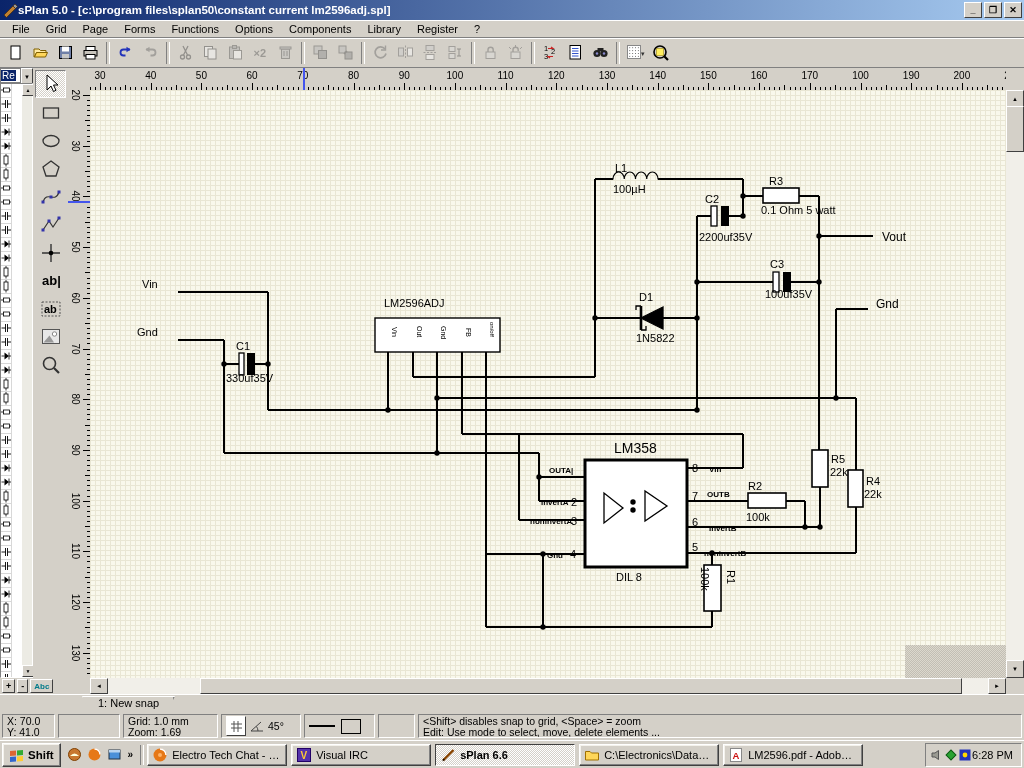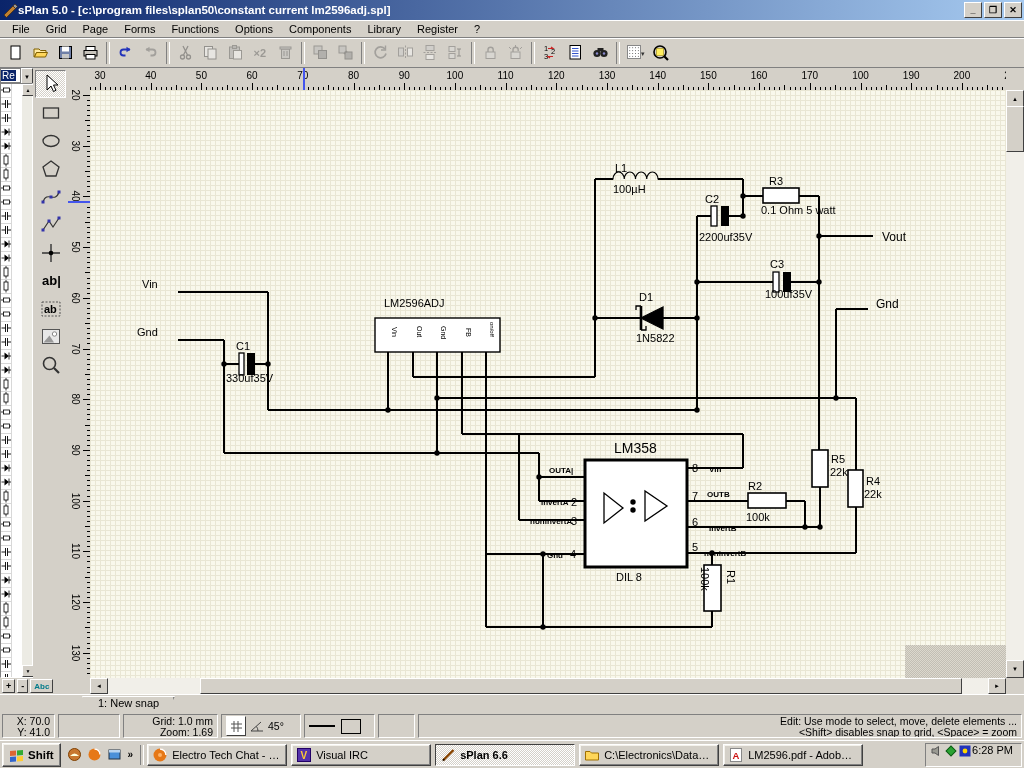--- a/index.html
+++ b/index.html
@@ -57,35 +57,35 @@
   #hscroll{left:90px;top:678px;width:916px;height:16px;background:#f1efe9;}
   .sarrow{display:flex;align-items:center;justify-content:center;font-size:6px;}
   #scroll-corner{left:1006px;top:678px;width:18px;height:16px;background:#d4d0c8;}
   #pm-row{left:0;top:678px;width:68px;height:16px;background:#d4d0c8;display:flex;gap:2px;padding:1px 2px;box-sizing:border-box;}
   .pm-btn{height:12px;display:flex;align-items:center;justify-content:center;font-size:9px;font-weight:bold;padding:0 3px;}
   #abc-btn{color:#007a8a;font-size:8px;}
   #tabrow{left:0;top:694px;width:1024px;height:18px;background:#d4d0c8;border-top:1px solid #fff;}
   #page-tab{position:absolute;left:82px;top:1px;height:16px;padding:1px 16px 0 16px;background:#d4d0c8;
             clip-path:polygon(0 0,100% 0,calc(100% - 9px) 100%,9px 100%);
             box-shadow:inset 1px 1px 0 #fff,inset -2px 0 0 #808080;font-size:11px;}
-  #statusbar{left:0;top:712px;width:1024px;height:28px;background:#d4d0c8;display:flex;gap:3px;padding:2px 2px 0 2px;box-sizing:border-box;text-align:right;}
+  #statusbar{left:0;top:712px;width:1024px;height:28px;background:#d4d0c8;display:flex;gap:3px;padding:2px 2px 0 2px;box-sizing:border-box;}
   .spanel{height:24px;box-sizing:border-box;border:1px solid;border-color:#808080 #fff #fff #808080;
           font-size:10.5px;line-height:11px;padding:1px 4px;overflow:hidden;white-space:nowrap;}
   #taskbar{left:0;top:740px;width:1024px;height:28px;background:#d4d0c8;border-top:1px solid #fff;
            display:flex;align-items:center;padding:0 2px;box-sizing:border-box;gap:3px;}
   #start-btn{height:22px;display:flex;align-items:center;gap:3px;padding:0 6px;font-weight:bold;font-size:11.5px;}
   #quick-launch{display:flex;align-items:center;gap:2px;padding:0 2px;}
   .ql{width:18px;height:18px;display:flex;align-items:center;justify-content:center;}
   #ql-chevron{font-size:10px;font-weight:bold;padding:0 2px;}
   .tb-sep{width:2px;height:20px;border-left:1px solid #808080;border-right:1px solid #fff;}
   .task{height:22px;width:140px;display:flex;align-items:center;gap:4px;padding:0 4px;font-size:11px;
         overflow:hidden;white-space:nowrap;box-sizing:border-box;flex:none;}
   .task span{overflow:hidden;text-overflow:ellipsis;}
   .task.active{border-top:1px solid #404040;border-left:1px solid #404040;border-right:1px solid #fff;border-bottom:1px solid #fff;font-weight:bold;}
-  #tray{margin-left:auto;height:22px;display:flex;align-items:flex-start;gap:0;padding:0 8px 0 4px;
+  #tray{margin-left:auto;height:22px;display:flex;align-items:center;gap:0;padding:0 8px 0 4px;
         border:1px solid;border-color:#808080 #fff #fff #808080;}
   svg{display:block;}
 </style>
 </head>
 <body>
 
 <div class="abs" id="titlebar">
   <span>
     <svg width="16" height="16">
         <path d="M2 13 L11 4 l2.5 2.5 L4.5 15.5 Z" fill="#c08030" stroke="#402000" stroke-width="0.6"></path>
@@ -1040,22 +1040,22 @@
         </svg>
       </span>
     <span>45°</span>
   </div>
   <div class="spanel" style="width:71px;display:flex;align-items:center;gap:6px">
     <span style="display:inline-block;width:26px;height:2px;background:#000"></span>
     <span style="display:inline-block;width:18px;height:13px;border:1.5px solid #000"></span>
   </div>
   <div class="spanel" style="width:37px"></div>
   <div class="spanel" style="flex:1">
-    <div>Edit: Use mode to select, move, delete elements ...</div>
-      <div>&lt;Shift&gt; disables snap to grid, &lt;Space&gt; = zoom</div>
+    <div>&lt;Shift&gt; disables snap to grid, &lt;Space&gt; = zoom</div>
+      <div>Edit: Use mode to select, move, delete elements ...</div>
   </div>
 </div>
 
 <div class="abs" id="taskbar">
   <div id="start-btn" class="raised raised2">
     <svg width="16" height="16">
         <g transform="skewY(-4)">
           <rect x="1" y="4" width="6" height="5" fill="#d63"></rect>
           <rect x="8" y="4" width="6" height="5" fill="#3a3"></rect>
           <rect x="1" y="10" width="6" height="5" fill="#36c"></rect>

